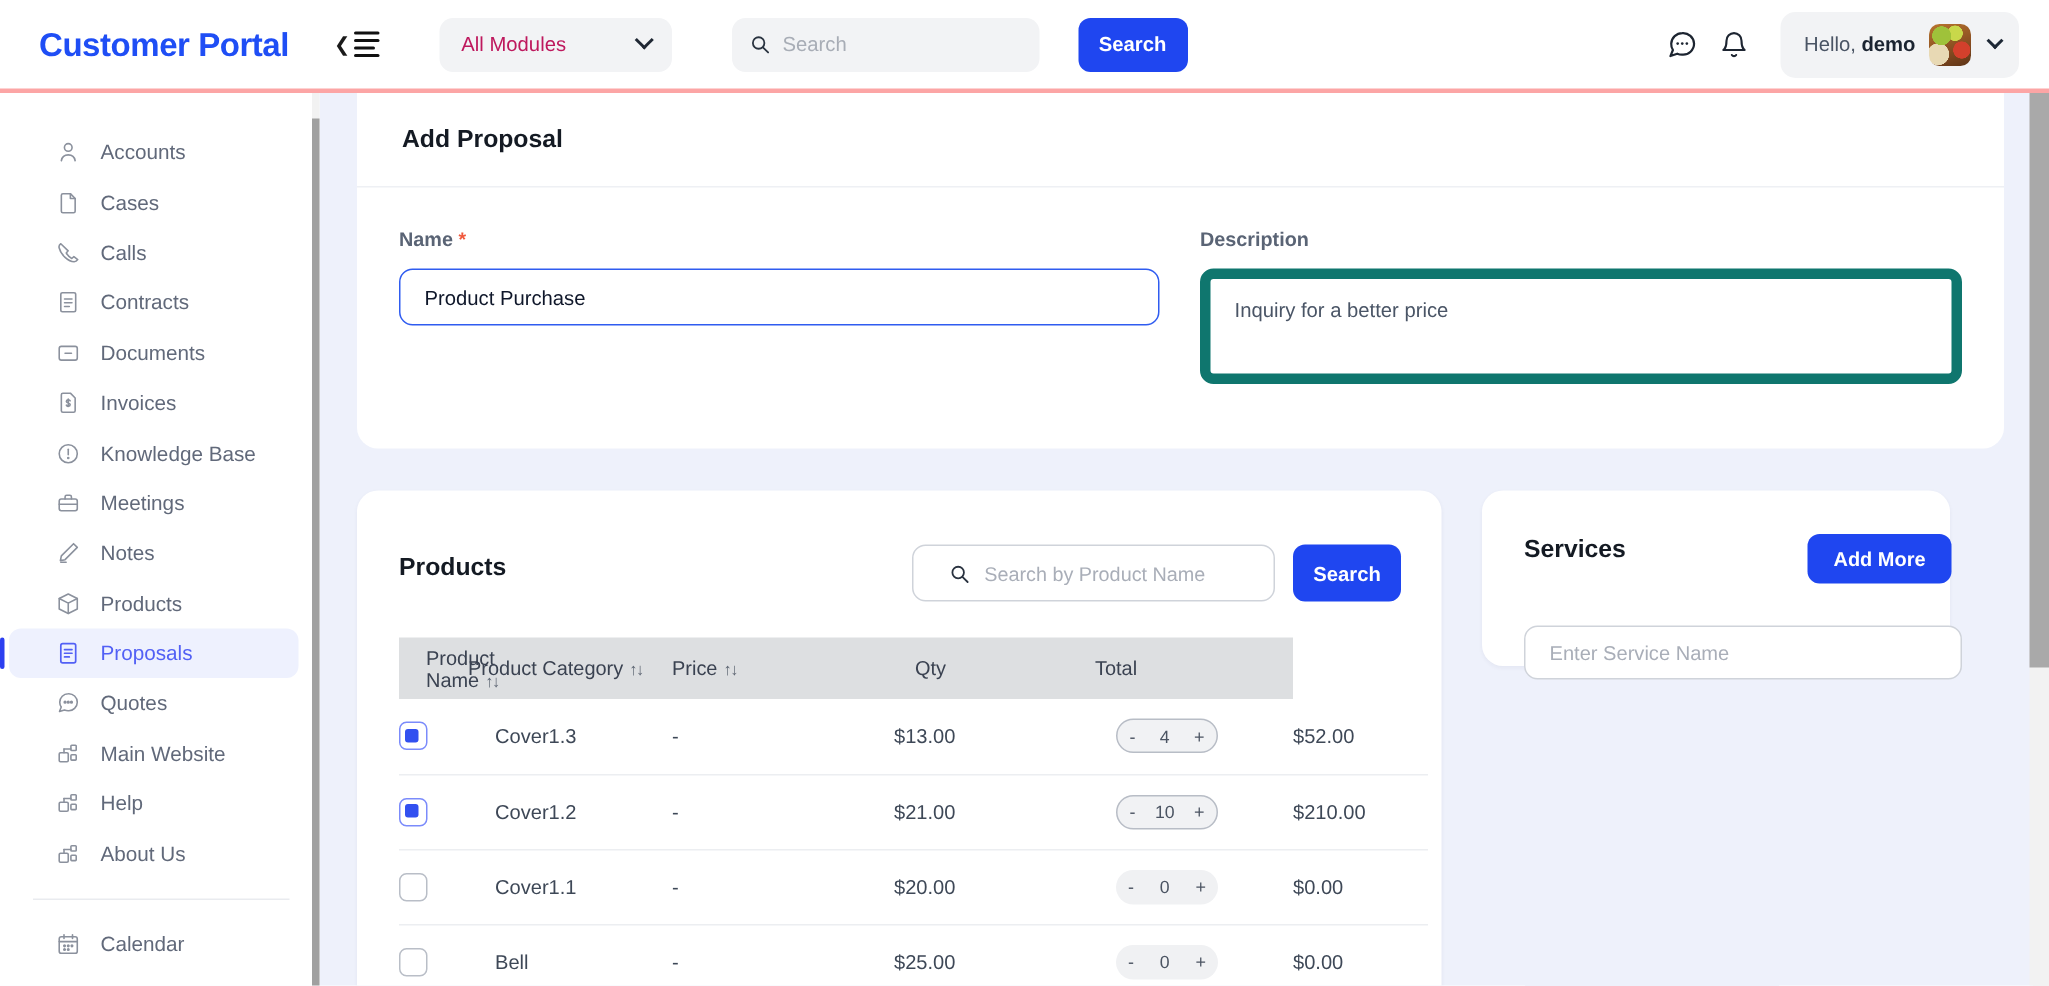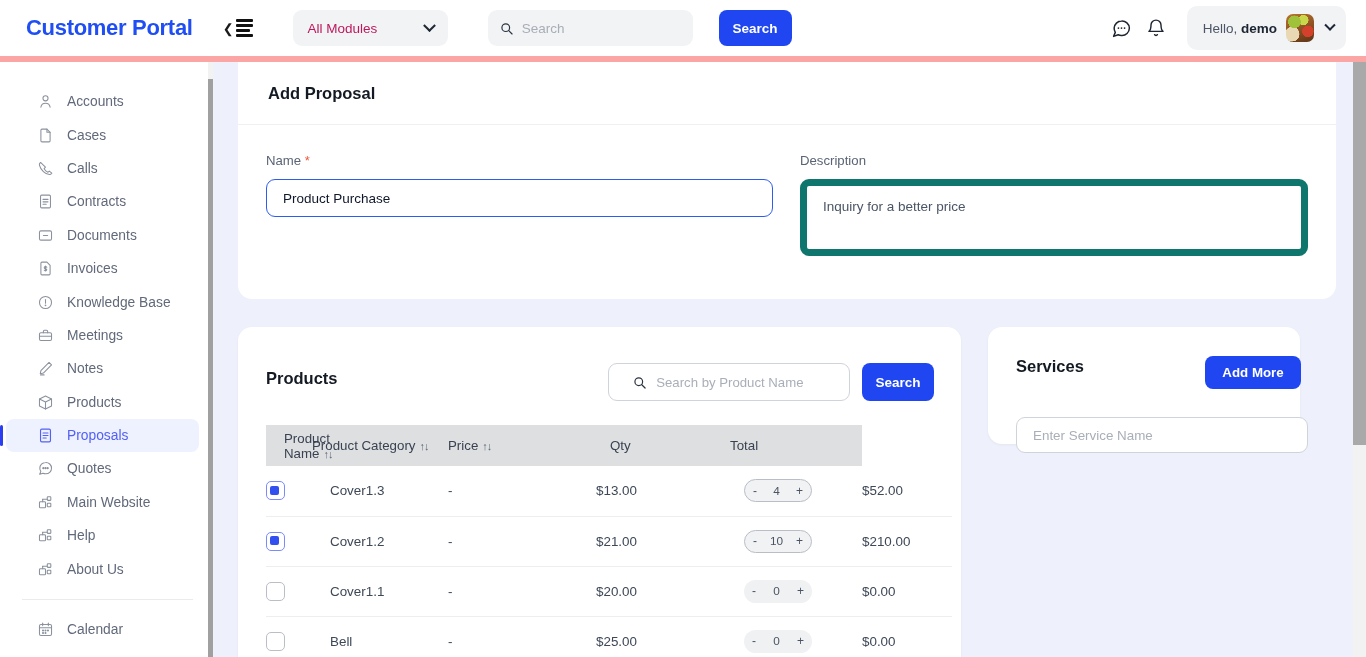--- a/index.html
+++ b/index.html
@@ -8,21 +8,21 @@
     overflow: hidden;
     font-family: "Liberation Sans", sans-serif;
     background: #ffffff;
     color: #3f4a5a;
   }
 
   
   .topbar {
     position: absolute; top: 0; left: 0; width: 1366px; height: 62px;
     background: #ffffff;
-    border-bottom: 6px solid #fca5a5;
+    border-bottom: 3px solid #fca5a5;
     display: flex; align-items: center;
     z-index: 40;
   }
   .brand {
     margin-left: 26px;
     font-size: 22px; font-weight: bold; letter-spacing: -0.3px;
     color: #1f4ef5;
     white-space: nowrap;
   }
   .collapse-wrap {
@@ -125,21 +125,21 @@
   .card-top {
     position: absolute; left: 25px; top: -6px; width: 1098px; height: 243px;
     border-radius: 0 0 14px 14px; background: #fff;
   }
   .card-title {
     font-size: 16.5px; font-weight: bold; color: #141a23;
     position: absolute; left: 30px; top: 28px;
   }
   .card-div { position: absolute; left: 0; top: 68px; width: 100%; height: 1px; background: #eef0f4; }
 
-  .fld-label { font-size: 13.2px; color: #5a6475; }
+  .fld-label { font-size: 13.2px; color: #5a6475; font-weight: bold; }
   .req { color: #f0583c; font-size: 13px; }
 
   .inp {
     border-radius: 9px; background: #fff; outline: none;
     font-family: inherit; font-size: 13.5px; color: #0f172a;
     padding: 0 16px;
   }
   .inp::placeholder { color: #a9aeb8; }
   .inp.focused { border: 1.6px solid #2f5cf0; }
 

